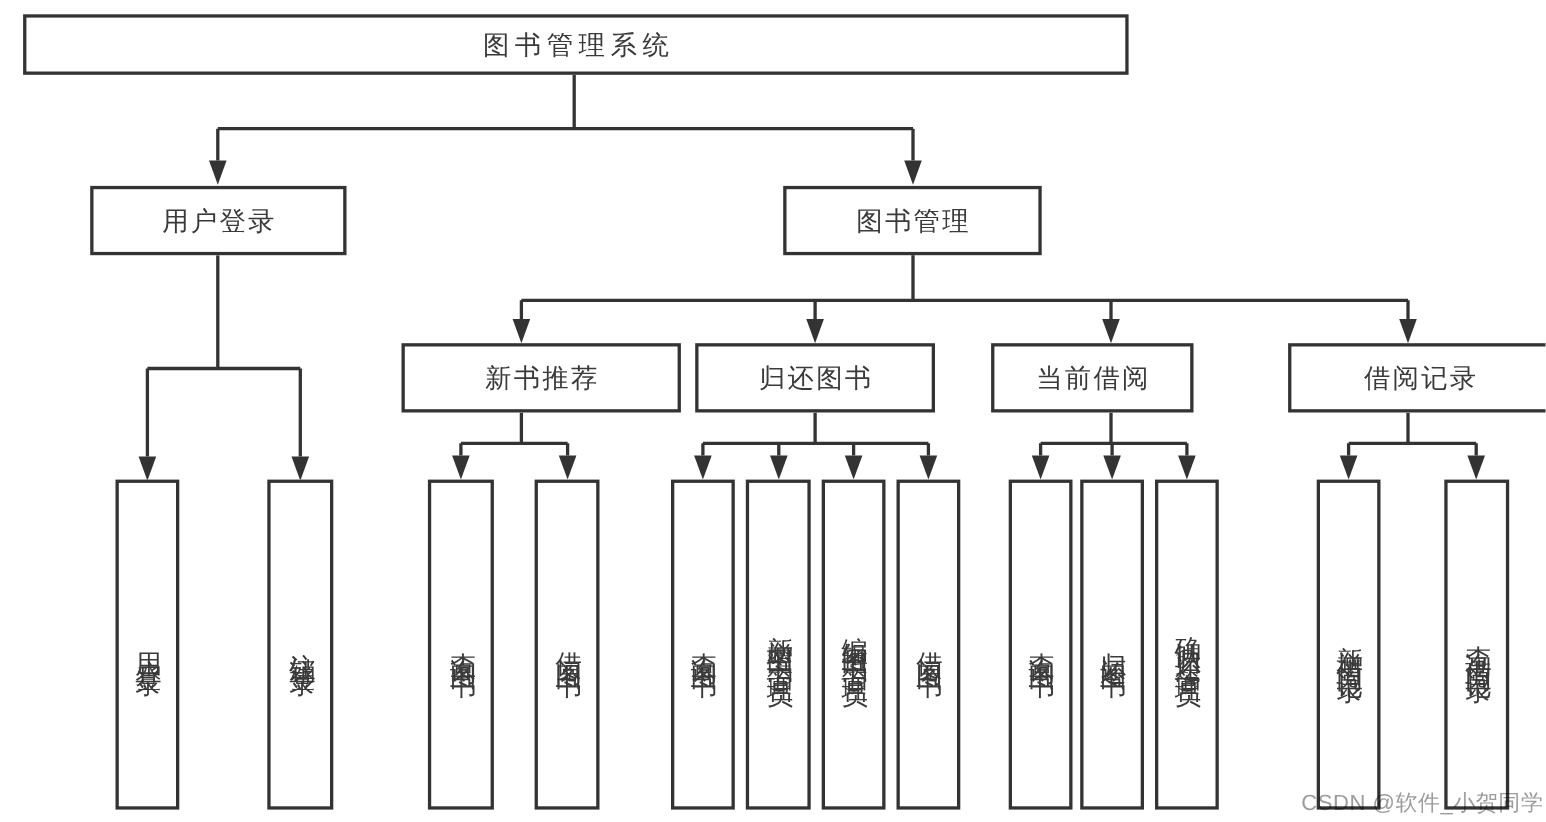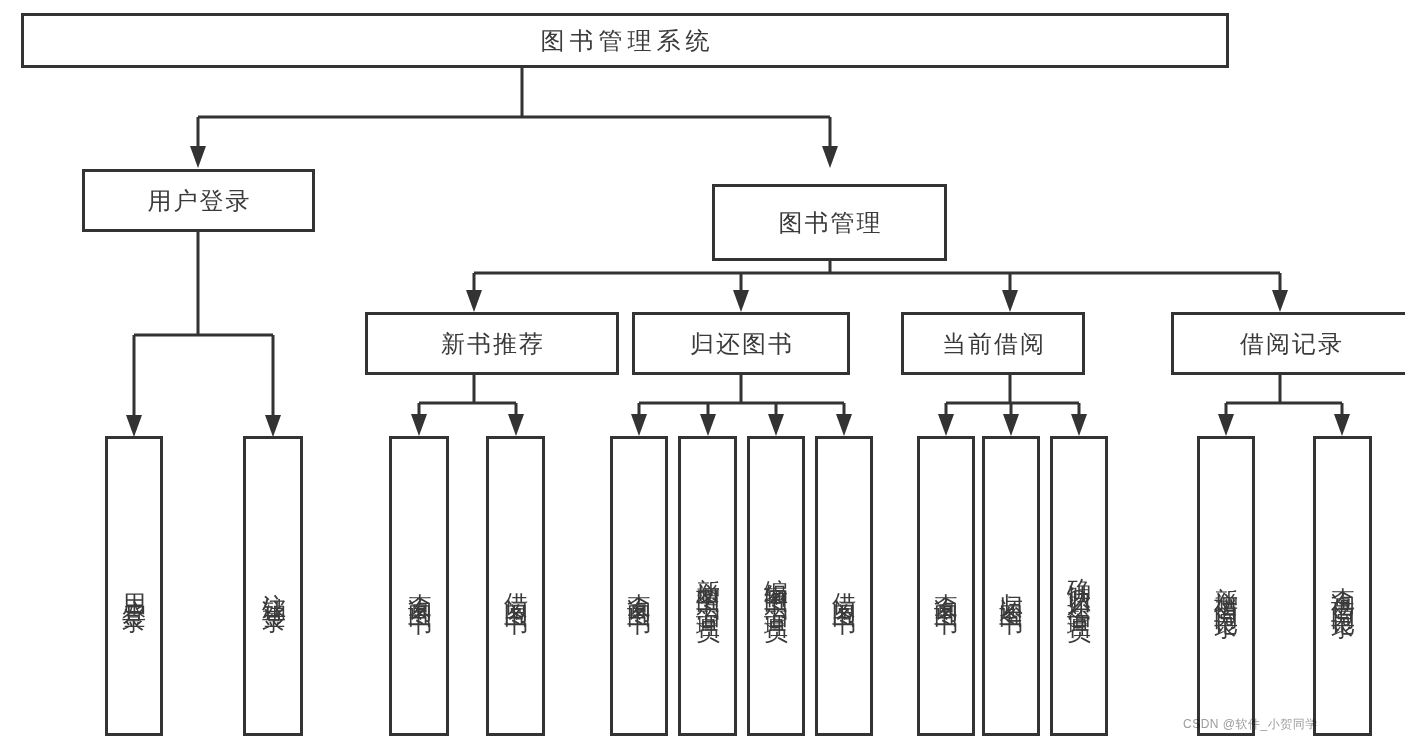--- a/index.html
+++ b/index.html
@@ -50,21 +50,21 @@
     left: 0; top: 0;
     pointer-events: none;
   }
   svg.connectors path { fill: none; stroke: var(--line); stroke-width: 3; }
   svg.connectors polygon { fill: var(--line); stroke: none; }
 
   .watermark {
     position: absolute;
     left: 1183px;
     top: 716px;
-    font-size: 12px;
+    font-size: 20px;
     letter-spacing: 0.5px;
     color: var(--watermark);
     white-space: nowrap;
     mix-blend-mode: multiply;
     z-index: 10;
   }
 </style>
 </head>
 <body>
 
@@ -99,24 +99,24 @@
     <path d="M1010 375 V403 M946 403 H1079 M946 403 V414 M1011 403 V414 M1079 403 V414"></path>
     <polygon points="938,414 954,414 946,436"></polygon>
     <polygon points="1003,414 1019,414 1011,436"></polygon>
     <polygon points="1071,414 1087,414 1079,436"></polygon>
 
     <path d="M1280 375 V403 M1226 403 H1342 M1226 403 V414 M1342 403 V414"></path>
     <polygon points="1218,414 1234,414 1226,436"></polygon>
     <polygon points="1334,414 1350,414 1342,436"></polygon>
   </svg>
 
-  <div class="box hbox root-box" style="left:21px;top:13px;width:1208px;height:55px">图书管理系统</div>
+  <div class="box hbox root-box" style="left:21px;top:13px;width:1005px;height:55px">图书管理系统</div>
 
   <div class="box hbox" style="left:82px;top:169px;width:233px;height:63px">用户登录</div>
-  <div class="box hbox" style="left:712px;top:184px;width:235px;height:77px">图书管理</div>
+  <div class="box hbox" style="left:712px;top:169px;width:235px;height:63px">图书管理</div>
 
   <div class="box hbox" style="left:365px;top:312px;width:254px;height:63px">新书推荐</div>
   <div class="box hbox" style="left:632px;top:312px;width:218px;height:63px">归还图书</div>
   <div class="box hbox" style="left:901px;top:312px;width:184px;height:63px">当前借阅</div>
   <div class="box hbox" style="left:1171px;top:312px;width:240px;height:63px">借阅记录</div>
 
   <div class="box vbox" style="left:105px;top:436px;width:58px;height:300px">用户登录</div>
   <div class="box vbox" style="left:243px;top:436px;width:60px;height:300px">注销登录</div>
 
   <div class="box vbox" style="left:389px;top:436px;width:60px;height:300px">查询图书</div>

